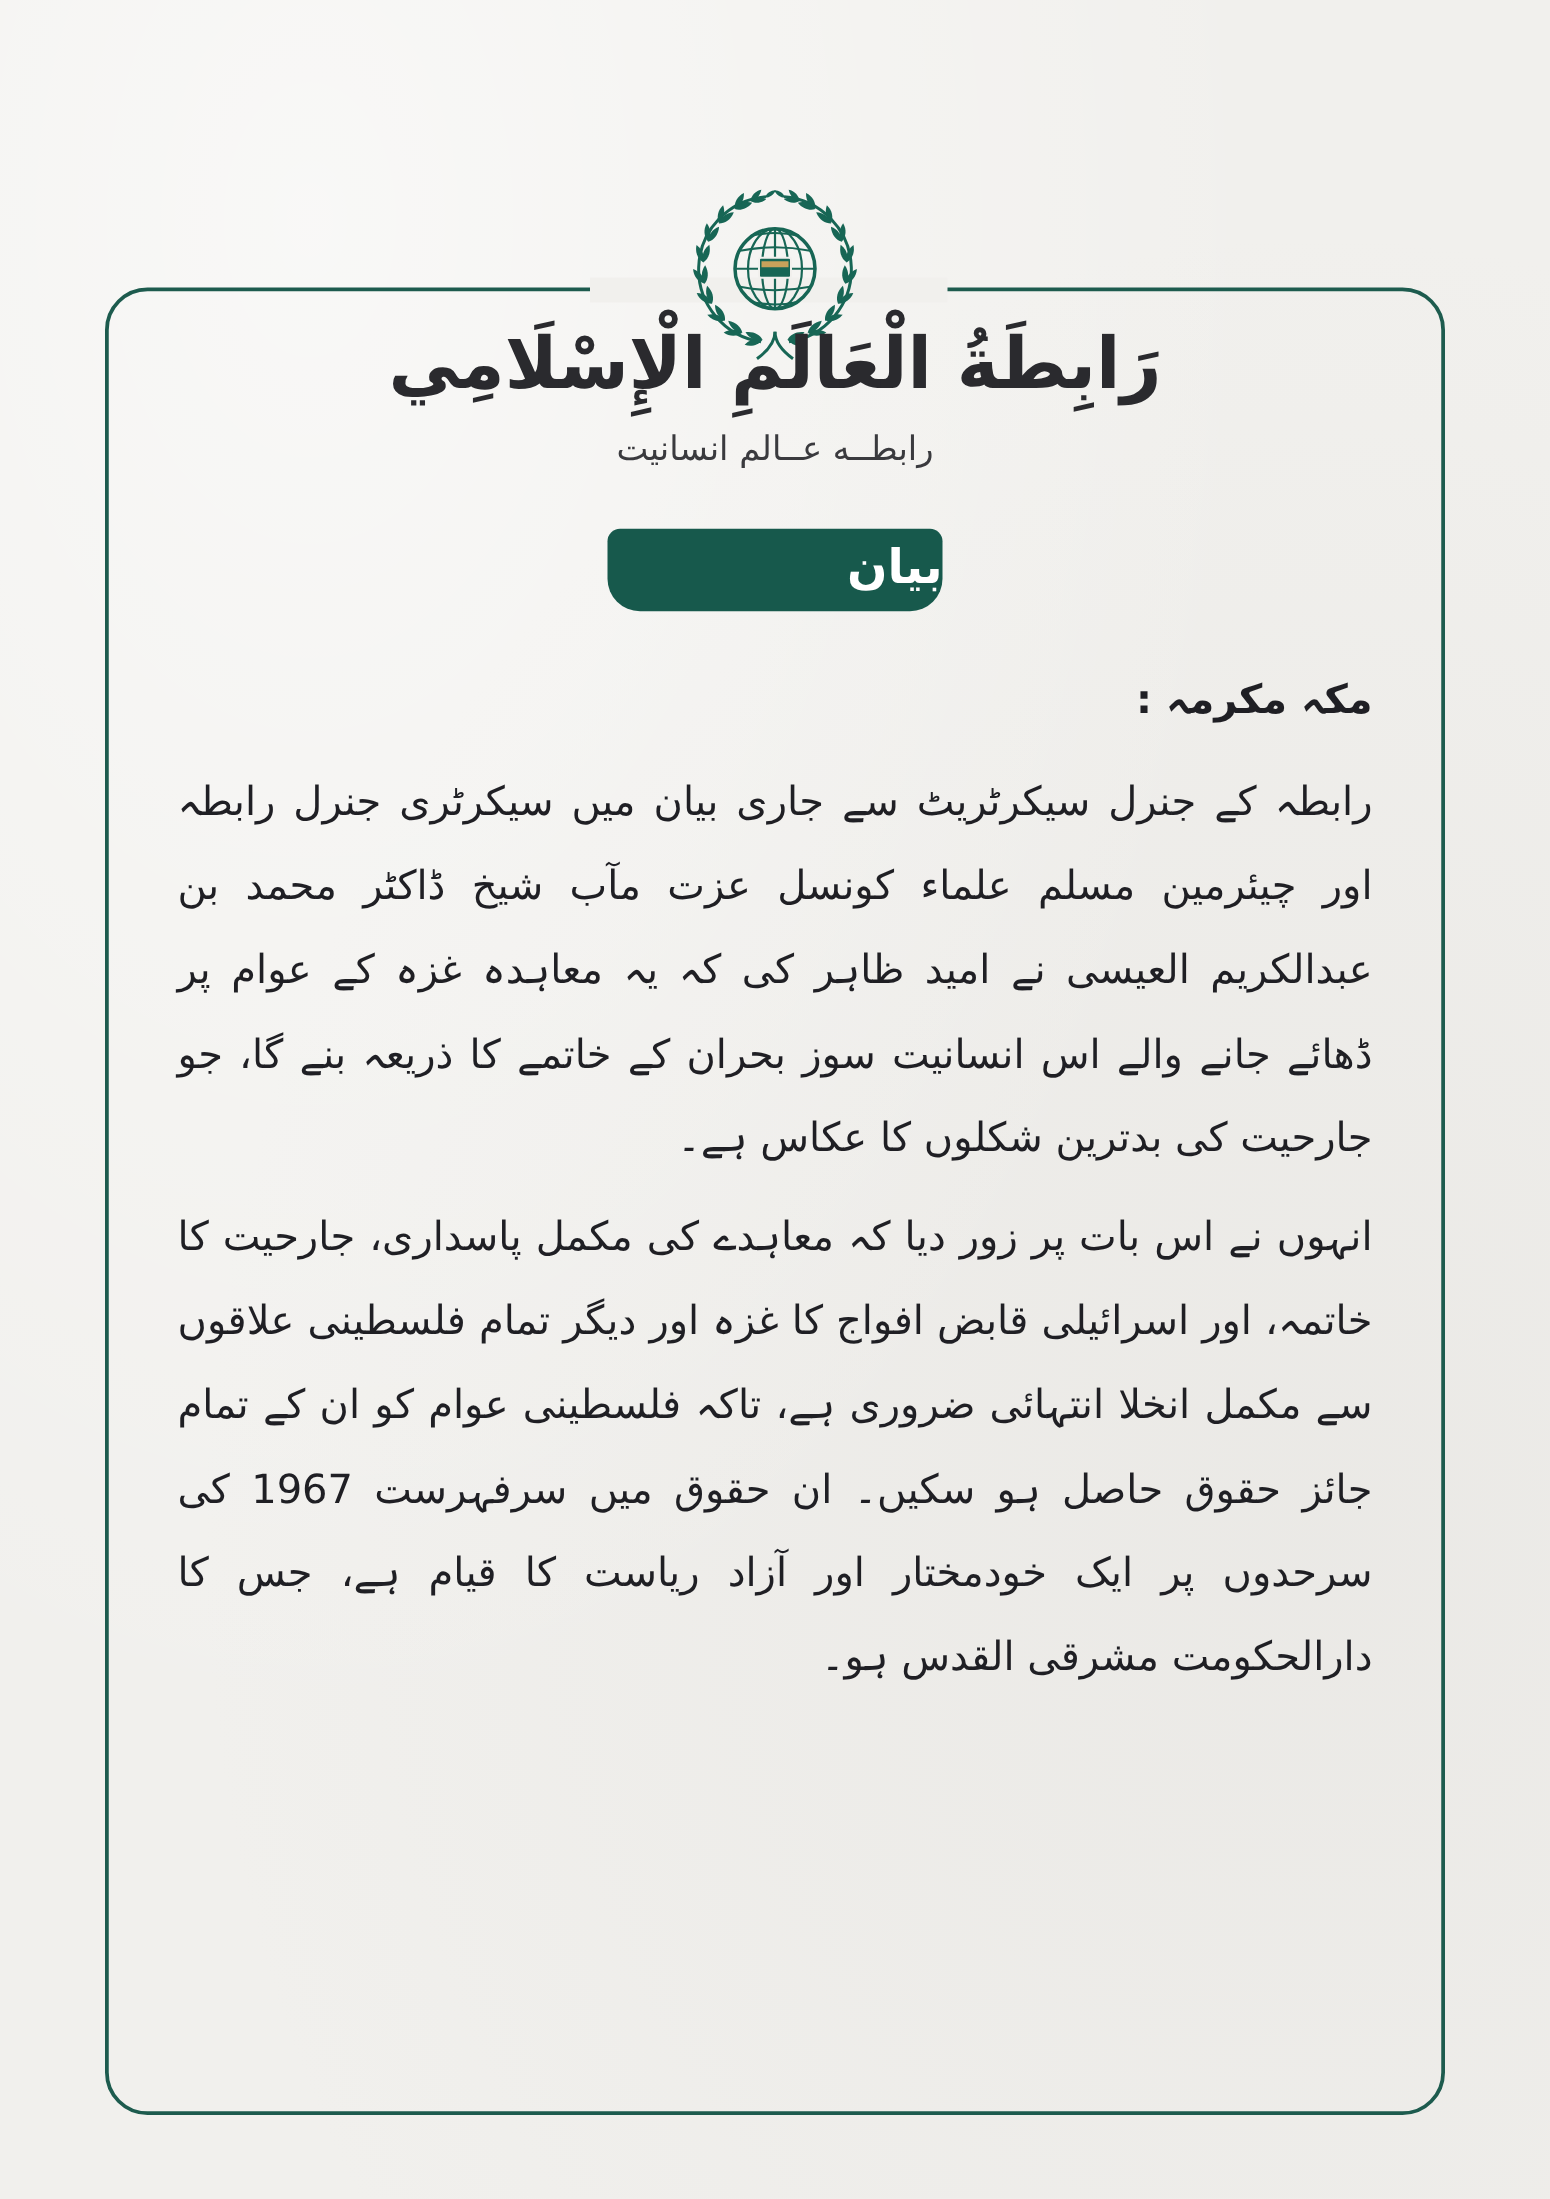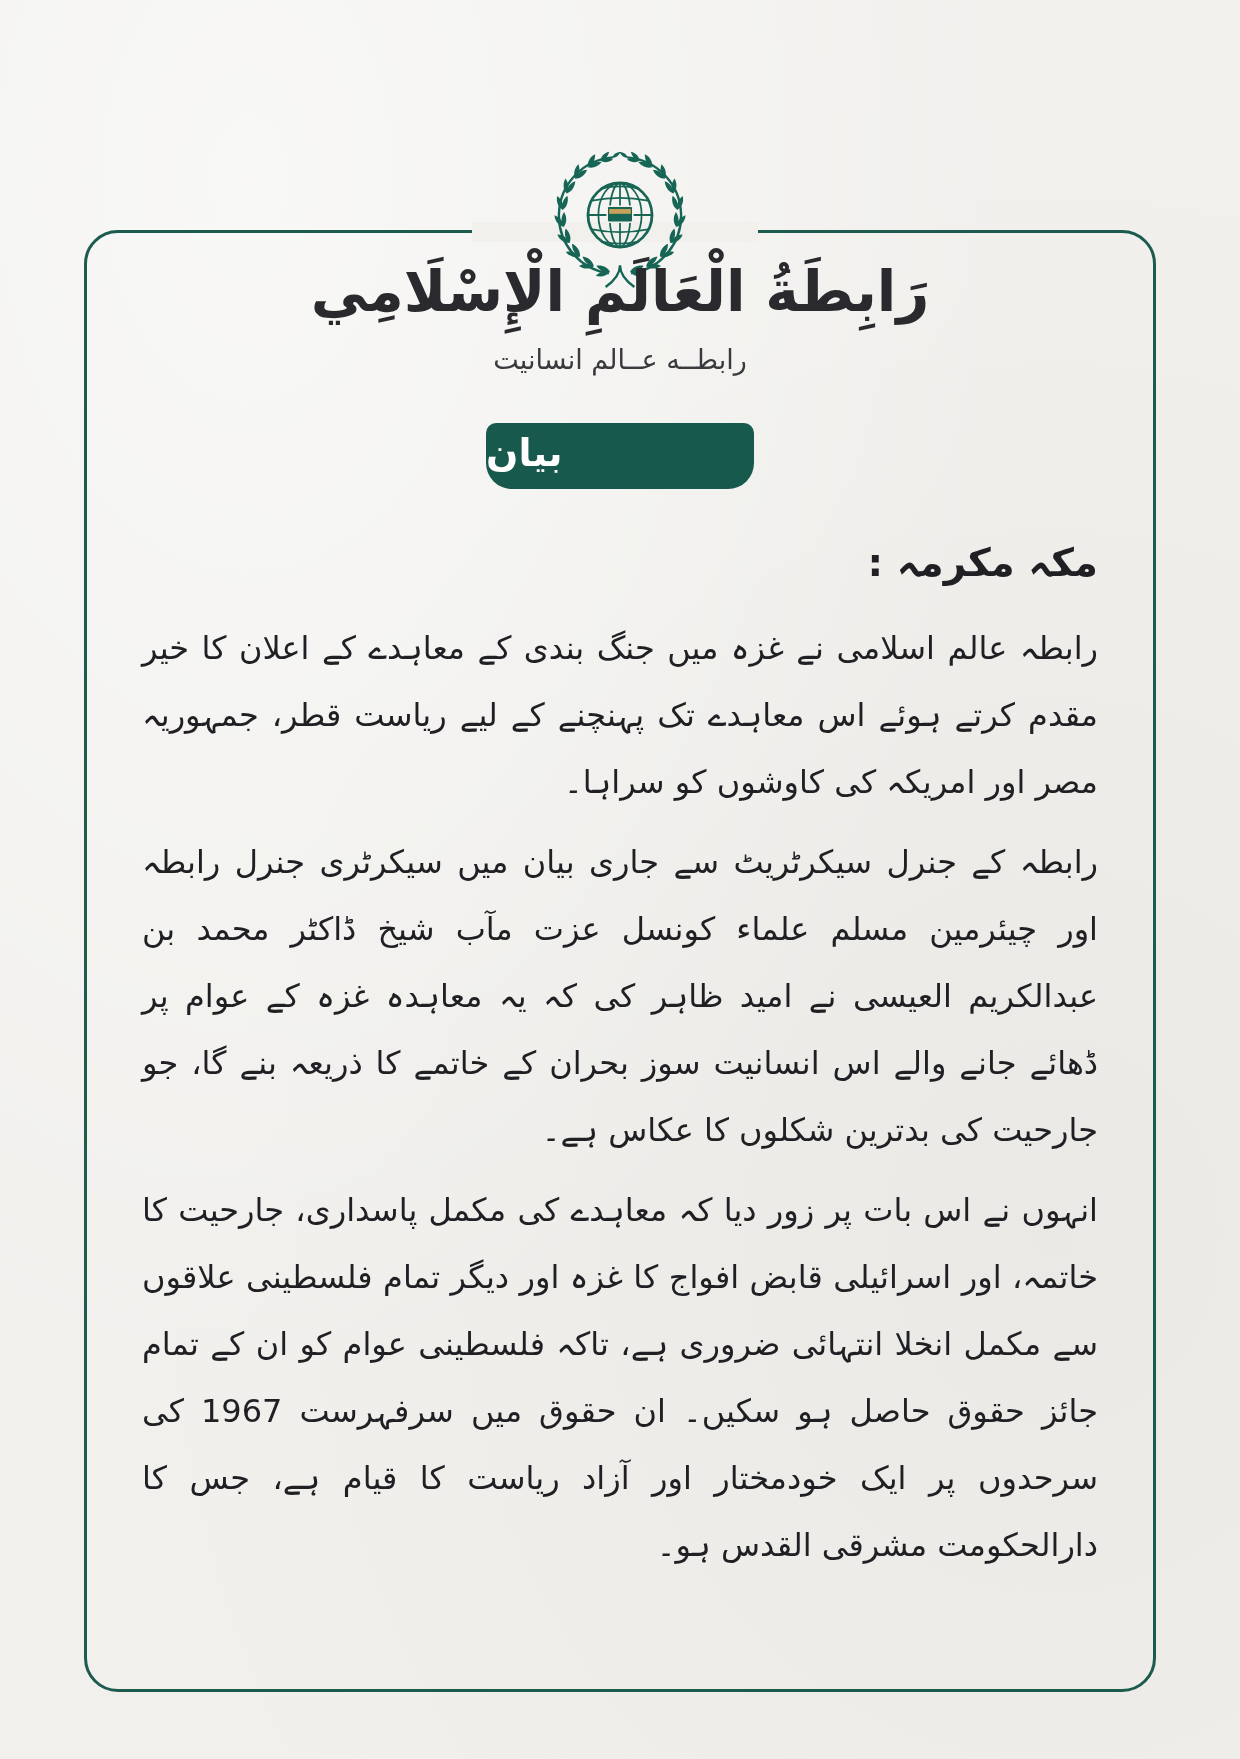--- a/index.html
+++ b/index.html
@@ -32,29 +32,29 @@
     font-family:"DejaVu Sans", sans-serif;
   }
   .urdu-subtitle {
     position:absolute; left:0; right:0; top:344px;
     text-align:center; font-size:27px; color:#3a3a3e;
   }
   .banner {
     position:absolute; left:50%; top:423px; transform:translateX(-50%);
     width:268px; height:66px;
     border-radius:10px 10px 26px 26px;
-    display:flex; align-items:center; justify-content:flex-end;
+    display:flex; align-items:center; justify-content:flex-start;
   }
   .banner-label { font-size:38px; font-weight:bold; line-height:1; padding-bottom:6px; }
   .content {
     position:absolute; left:142px; right:142px; top:540px;
     direction:rtl; color:#1f1f24;
   }
   .dateline {
-    font-size:39px; font-weight:bold; margin-bottom:30px; text-align:right;
+    font-size:32px; font-weight:bold; margin-bottom:30px; text-align:right;
   }
   .content p {
     font-size:32px; line-height:2.1;
     text-align:justify; text-align-last:right;
     margin-bottom:12px;
   }
   .emblem svg .stroke { fill:none; stroke:#176655; }
 </style>
 </head>
 <body>
@@ -110,16 +110,15 @@
 
 <div class="arabic-calligraphy">رَابِطَةُ الْعَالَمِ الْإِسْلَامِي</div>
 <div class="urdu-subtitle">رابطــه عــالم انسانیت</div>
 
 <div class="banner" style="background: rgb(23, 89, 76);">
   <span class="banner-label" style="color: rgb(255, 255, 255);">بيان</span>
 </div>
 
 <div class="content">
   <div class="dateline">مکہ مکرمہ :</div>
-  <p>رابطہ عالم اسلامی نے غزہ میں جنگ بندی کے معاہدے کے اعلان کا خیر مقدم کرتے ہوئے اس معاہدے تک پہنچنے کے لیے ریاست قطر، جمہوریہ مصر اور امریکہ کی کاوشوں کو سراہا۔</p>
   <p>رابطہ کے جنرل سیکرٹریٹ سے جاری بیان میں سیکرٹری جنرل رابطہ اور چیئرمین مسلم علماء کونسل عزت مآب شیخ ڈاکٹر محمد بن عبدالکریم العیسی نے امید ظاہر کی کہ یہ معاہدہ غزہ کے عوام پر ڈھائے جانے والے اس انسانیت سوز بحران کے خاتمے کا ذریعہ بنے گا، جو جارحیت کی بدترین شکلوں کا عکاس ہے۔</p>
   <p>انہوں نے اس بات پر زور دیا کہ معاہدے کی مکمل پاسداری، جارحیت کا خاتمہ، اور اسرائیلی قابض افواج کا غزہ اور دیگر تمام فلسطینی علاقوں سے مکمل انخلا انتہائی ضروری ہے، تاکہ فلسطینی عوام کو ان کے تمام جائز حقوق حاصل ہو سکیں۔ ان حقوق میں سرفہرست 1967 کی سرحدوں پر ایک خودمختار اور آزاد ریاست کا قیام ہے، جس کا دارالحکومت مشرقی القدس ہو۔</p>
 </div>
 
 </body></html>

